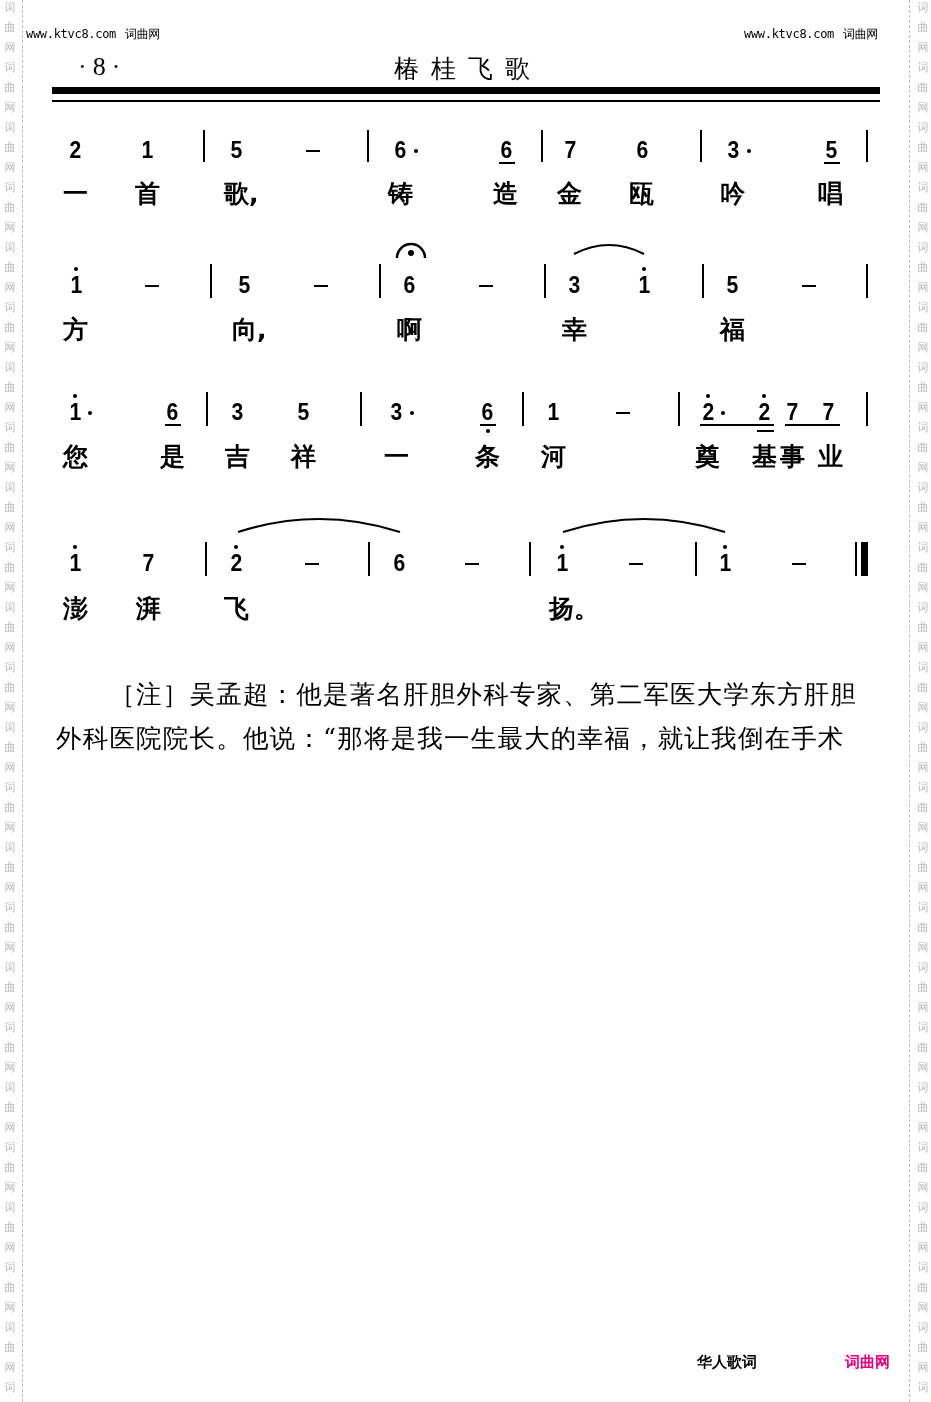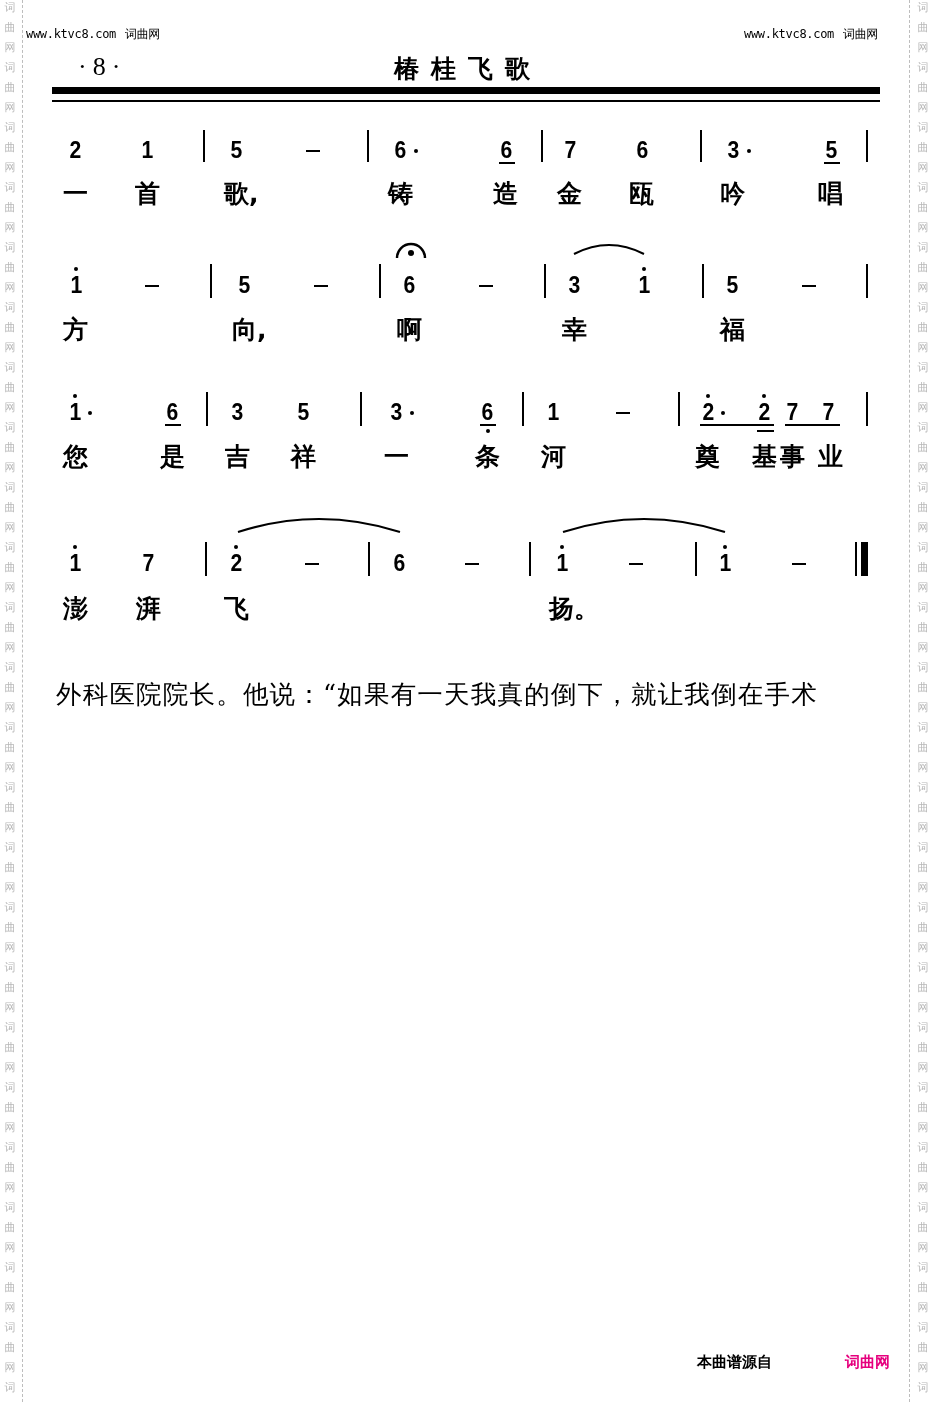--- a/index.html
+++ b/index.html
@@ -17,21 +17,21 @@
   
   .site { position: absolute; top: 26px; font-size: 12px;
           font-family: "DejaVu Sans Mono", monospace; letter-spacing: -0.3px; }
   .site.left { left: 26px; }
   .site.right { left: 744px; }
   .site .cn { font-family: "DejaVu Sans", sans-serif; font-size: 12px; margin-left: 2px; }
 
   .page-no { position: absolute; left: 78px; top: 52px; font-size: 26px;
              font-family: "Liberation Serif", serif; letter-spacing: 6px; }
   .running-title { position: absolute; left: 394px; top: 52px; font-size: 25px;
-                   letter-spacing: 12px; font-family: "DejaVu Serif", serif; font-weight: 700; }
+                   letter-spacing: 12px; font-family: "DejaVu Serif", serif; font-weight: 400; }
   .rule-thick { position: absolute; left: 52px; top: 87px; width: 828px; height: 7px; background: #000; }
   .rule-thin { position: absolute; left: 52px; top: 100px; width: 828px; height: 2px; background: #000; }
 
   
   .note { position: absolute; font-family: "Liberation Sans", sans-serif; font-weight: bold;
           font-size: 23px; line-height: 26px; transform: scaleX(0.92); }
   .dash { position: absolute; height: 2px; width: 14px; background: #000; }
   .bar { position: absolute; width: 2px; background: #000; }
   .bar.final-thick { width: 7px; }
   .ul { position: absolute; height: 2px; background: #000; }
@@ -349,17 +349,18 @@
   <div class="bar" style="left:855px;top:542px;height:34px"></div>
   <div class="bar final-thick" style="left:861px;top:542px;height:34px"></div>
 
   <span class="lyric" style="left:63px;top:595px">澎</span>
   <span class="lyric" style="left:136px;top:595px">湃</span>
   <span class="lyric" style="left:224px;top:595px">飞</span>
   <span class="lyric" style="left:549px;top:595px">扬。</span>
 </div>
 
 <div class="para">
-  <span class="line">外科医院院长。他说：“如果有一天我真的倒下，就让我倒在手术</span>
-</div>
-
-<div class="source">本曲谱源自</div>
+  <span class="line">　　［注］吴孟超：他是著名肝胆外科专家、第二军医大学东方肝胆</span>
+  <span class="line">外科医院院长。他说：“那将是我一生最大的幸福，就让我倒在手术</span>
+</div>
+
+<div class="source">华人歌词</div>
 <div class="brand" id="brand" style="color: rgb(230, 0, 126);">词曲网</div>
 
 </body></html>

